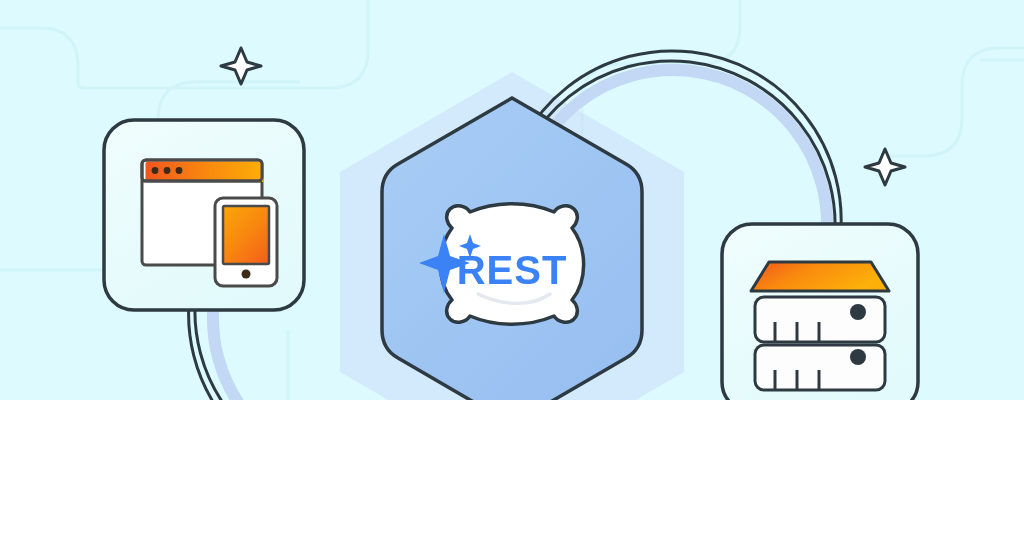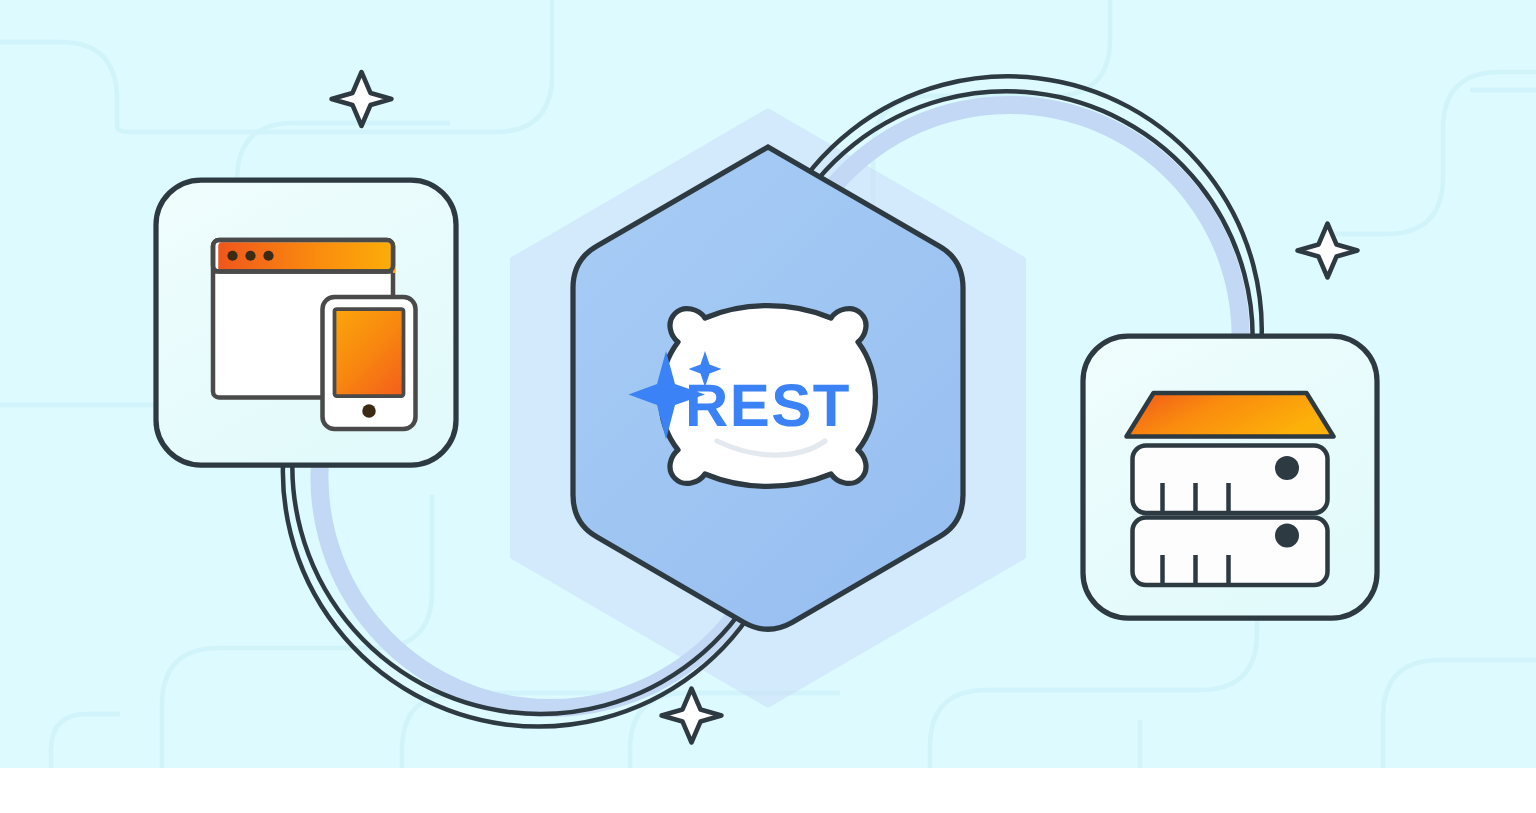--- a/index.html
+++ b/index.html
@@ -6,21 +6,21 @@
     margin: 0;
     padding: 0;
     background: #ffffff;
   }
   body {
     font-family: "Liberation Sans", sans-serif;
   }
   #scene {
     position: relative;
     width: 1024px;
-    height: 512px;
+    height: 400px;
     overflow: hidden;
     background: #dcfaff;
   }
   #scene svg {
     display: block;
   }
   .rest-label {
     font-family: "Liberation Sans", sans-serif;
     font-weight: bold;
     font-size: 40px;

